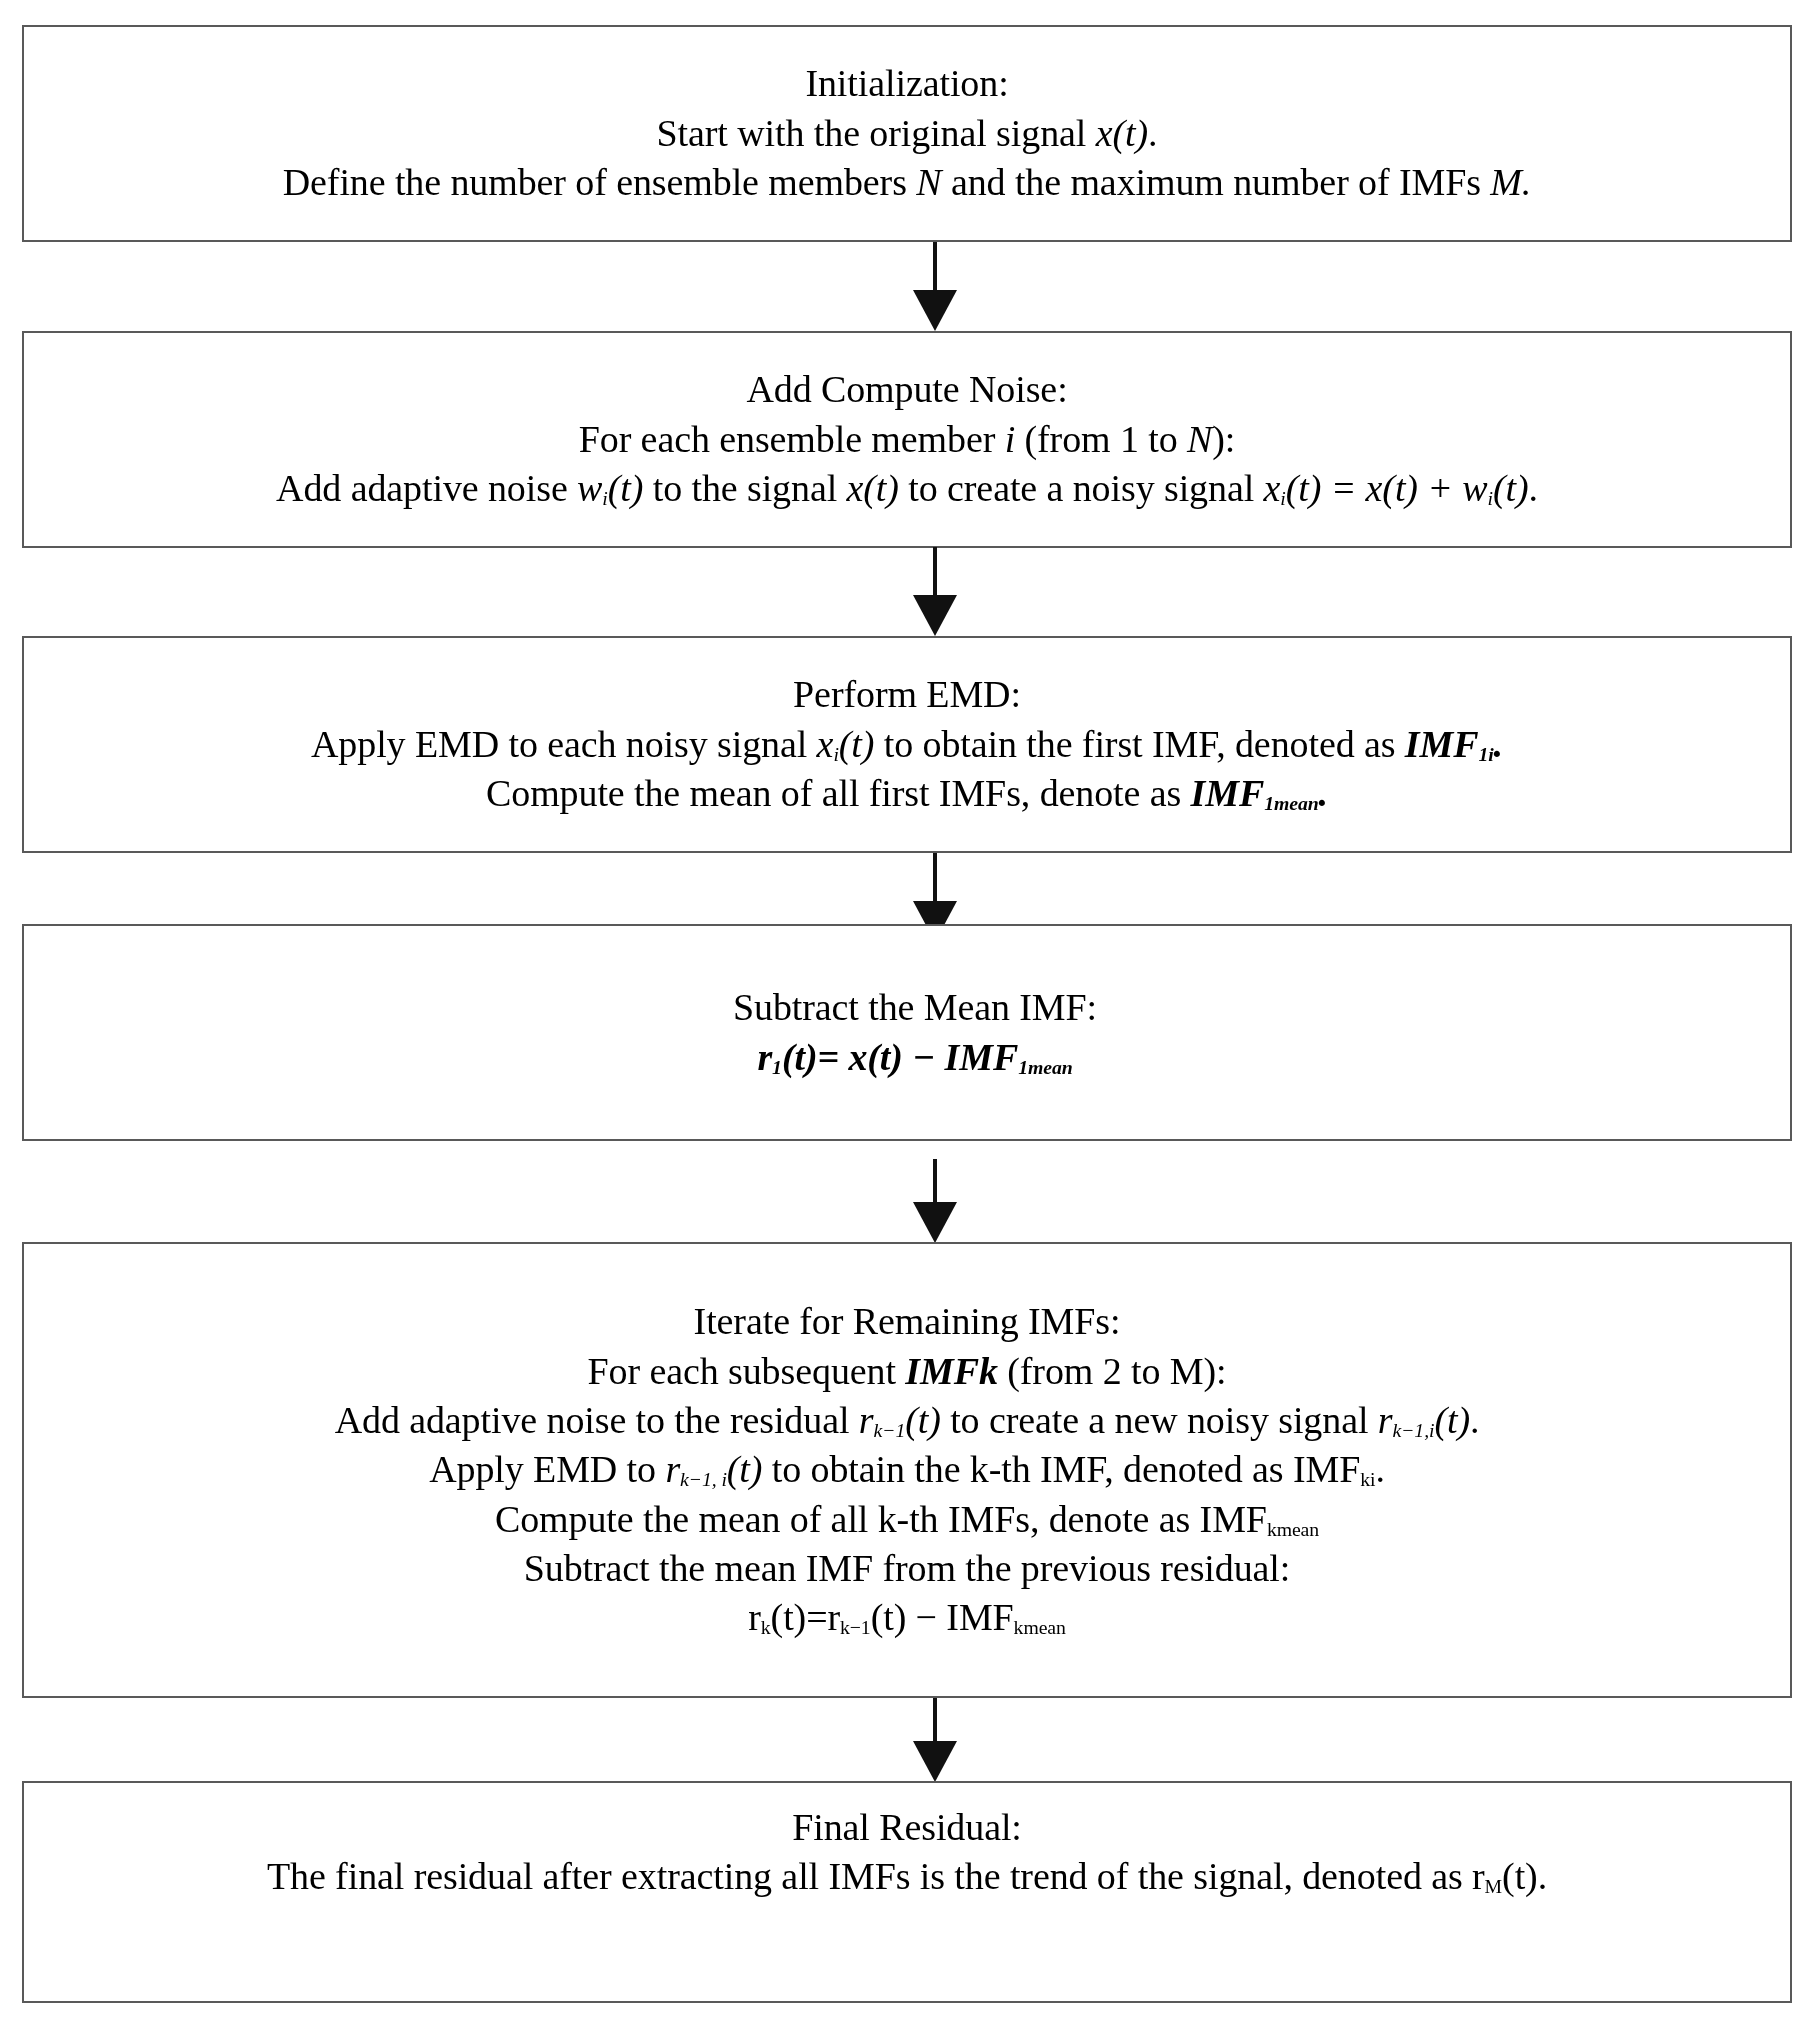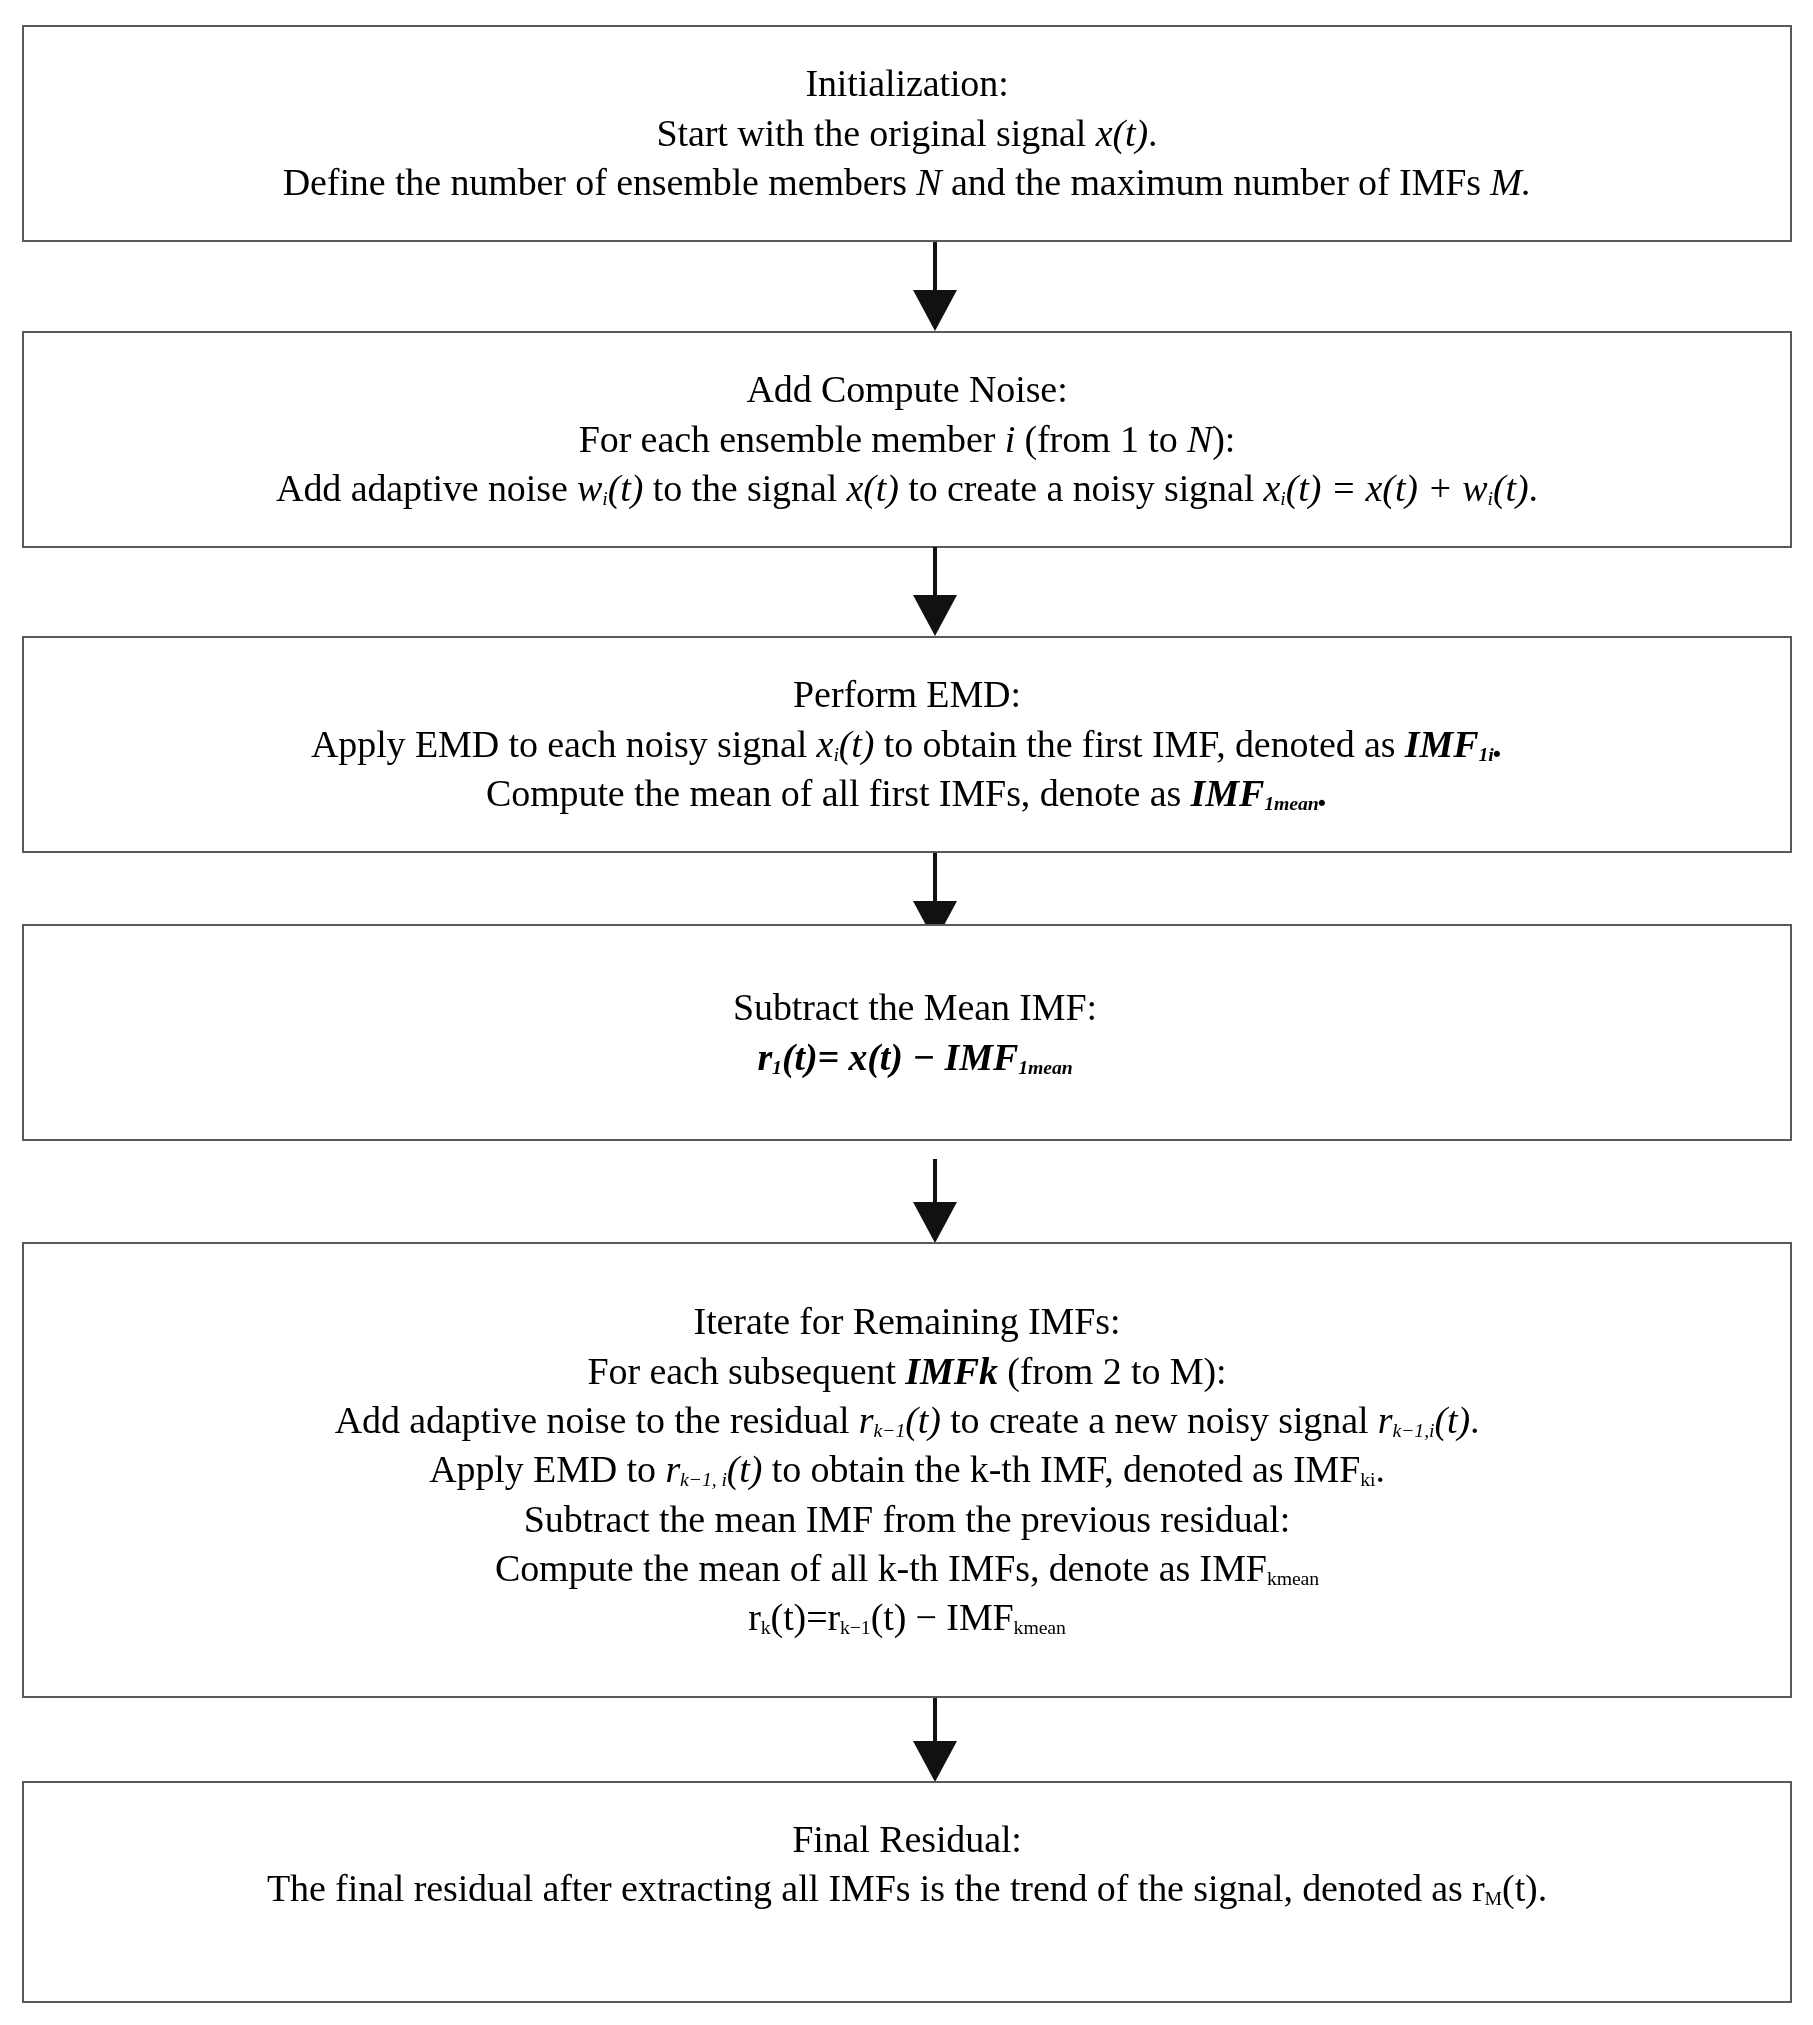--- a/index.html
+++ b/index.html
@@ -127,29 +127,29 @@
   <div class="arrow" style="top:1159px; height:83px;">
     <div class="shaft" style="height:46px;"></div>
     <div class="head" style="top:43px;"></div>
   </div>
 
   <div class="node" style="top:1242px; height:456px;">
     <span class="line title">Iterate for Remaining IMFs:</span>
     <span class="line">For each subsequent <span class="bit">IMFk</span> (from 2 to M):</span>
     <span class="line">Add adaptive noise to the residual <span class="it">r<span class="sub">k−1</span>(t)</span> to create a new noisy signal <span class="it">r<span class="sub">k−1,i</span>(t)</span>.</span>
     <span class="line">Apply EMD to <span class="it">r<span class="sub">k−1, i</span>(t)</span> to obtain the k-th IMF, denoted as IMF<span class="subu">ki</span>.</span>
+    <span class="line">Compute the mean of all k-th IMFs, denote as IMF<span class="subu">kmean</span></span>
     <span class="line">Subtract the mean IMF from the previous residual:</span>
-    <span class="line">Compute the mean of all k-th IMFs, denote as IMF<span class="subu">kmean</span></span>
     <span class="line eq">r<span class="subu">k</span>(t)=r<span class="subu">k−1</span>(t) − IMF<span class="subu">kmean</span></span>
   </div>
 
   <div class="arrow" style="top:1698px; height:83px;">
     <div class="shaft" style="height:46px;"></div>
     <div class="head" style="top:43px;"></div>
   </div>
 
-  <div class="node" style="top:1781px; height:222px; justify-content:flex-start; padding-top:32px;">
+  <div class="node" style="top:1781px; height:222px; justify-content:flex-start; padding-top:20px;">
     <span class="line title">Final Residual:</span>
     <span class="line">The final residual after extracting all IMFs is the trend of the signal, denoted as r<span class="subu">M</span>(t).</span>
   </div>
 
 </div>
 
 
 </body></html>

